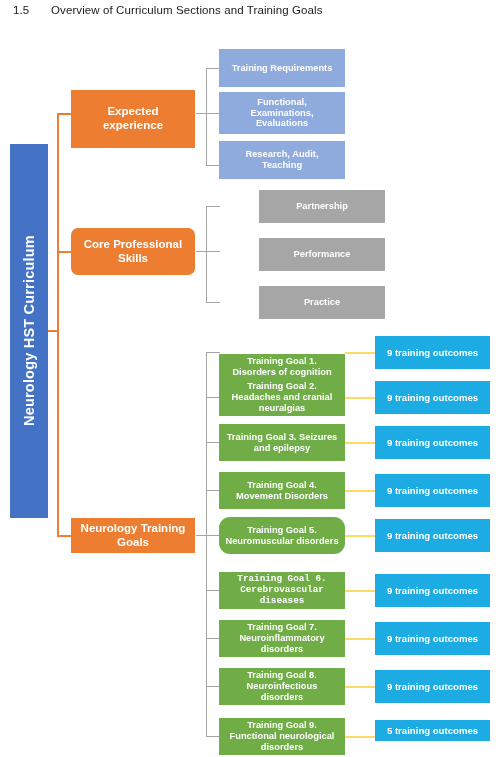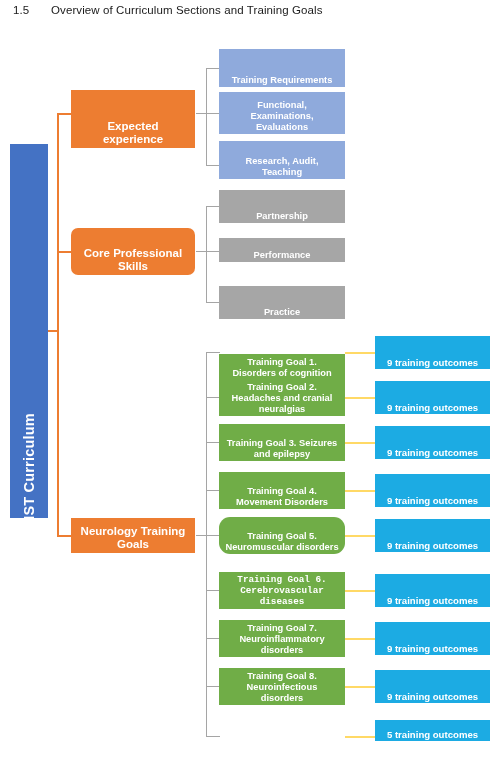--- a/index.html
+++ b/index.html
@@ -17,21 +17,21 @@
     position:absolute;left:13px;top:4px;
     font-size:11.5px;color:#1a1a1a;
     letter-spacing:.1px;white-space:nowrap;
   }
   .heading .num{display:inline-block;width:38px;}
 
   
   .node{
     position:absolute;
     box-sizing:border-box;
-    display:flex;align-items:flex-end;justify-content:center;
+    display:flex;align-items:center;justify-content:center;
     text-align:center;
     color:#ffffff;
     font-weight:bold;
     line-height:1.18;
     padding:1px 6px;
   }
 
   
   .root{
     left:10px;top:144px;width:38px;height:374px;
@@ -46,21 +46,21 @@
 
   
   .l1{background:#ed7d31;font-size:11.5px;left:71px;width:124px;}
   #n-expected{top:90px;height:58px;}
   #n-core{top:228px;height:47px;border-radius:7px;}
   #n-goals{top:518px;height:35px;}
 
   
   .l2{left:219px;width:126px;font-size:9.3px;}
   .l2.blue{background:#8faadc;}
-  .l2.gray{background:#a6a6a6;}
+  .l2.gray{background:#a6a6a6;margin-left:40px;}
   .l2.green{background:#70ad47;}
 
   
   .l3{left:375px;width:115px;background:#1cabe3;font-size:9.6px;}
 
   
   .ln{position:absolute;}
   .ln.h{height:1px;}
   .ln.v{width:1px;}
   .or{background:#ed7d31;}
@@ -118,21 +118,21 @@
 
   <div class="ln gr v" style="left:206px;top:206px;height:97px;"></div>
   <div class="ln gr h" style="left:196px;top:251px;width:11px;"></div>
   <div class="ln gr h" style="left:206px;top:206px;width:14px;"></div>
   <div class="ln gr h" style="left:206px;top:251px;width:14px;"></div>
   <div class="ln gr h" style="left:206px;top:302px;width:14px;"></div>
 
   <div class="node l2 gray" style="top:190px;height:33px;">
     <span>Partnership</span>
   </div>
-  <div class="node l2 gray" style="top:238px;height:24px;">
+  <div class="node l2 gray" style="top:238px;height:33px;">
     <span>Performance</span>
   </div>
   <div class="node l2 gray" style="top:286px;height:33px;">
     <span>Practice</span>
   </div>
 
   <div class="node l1" id="n-goals">
     <span>Neurology Training Goals</span>
   </div>
 
@@ -205,18 +205,21 @@
   <div class="ln gr h" style="left:206px;top:686px;width:14px;"></div>
   <div class="node l2 green" style="top:668px;height:37px;">
     <span>Training Goal  8. Neuroinfectious disorders</span>
   </div>
   <div class="ln ye h" style="left:345px;top:686px;width:31px;"></div>
   <div class="node l3" style="top:670px;height:33px;">
     <span>9 training outcomes</span>
   </div>
 
   <div class="ln gr h" style="left:206px;top:736px;width:14px;"></div>
+  <div class="node l2 green" style="top:718px;height:37px;">
+    <span>Training Goal  9. Functional neurological disorders</span>
+  </div>
   <div class="ln ye h" style="left:345px;top:736px;width:31px;"></div>
   <div class="node l3" style="top:720px;height:21px;">
     <span>5 training outcomes</span>
   </div>
 
 </div>
 
 </body></html>

